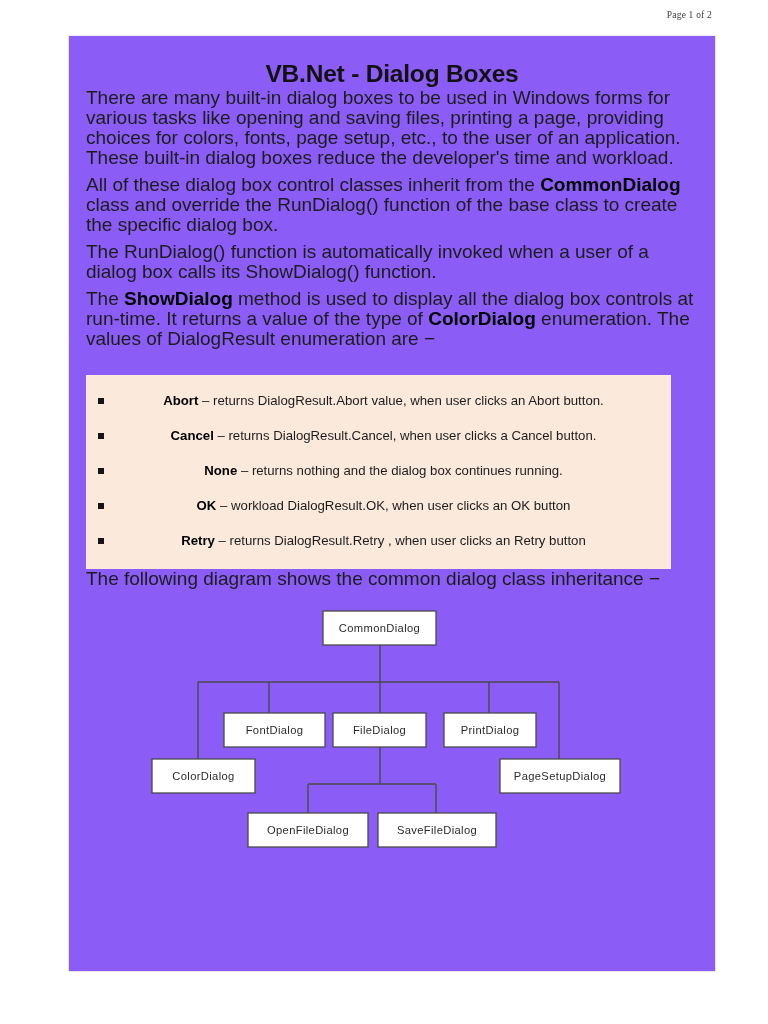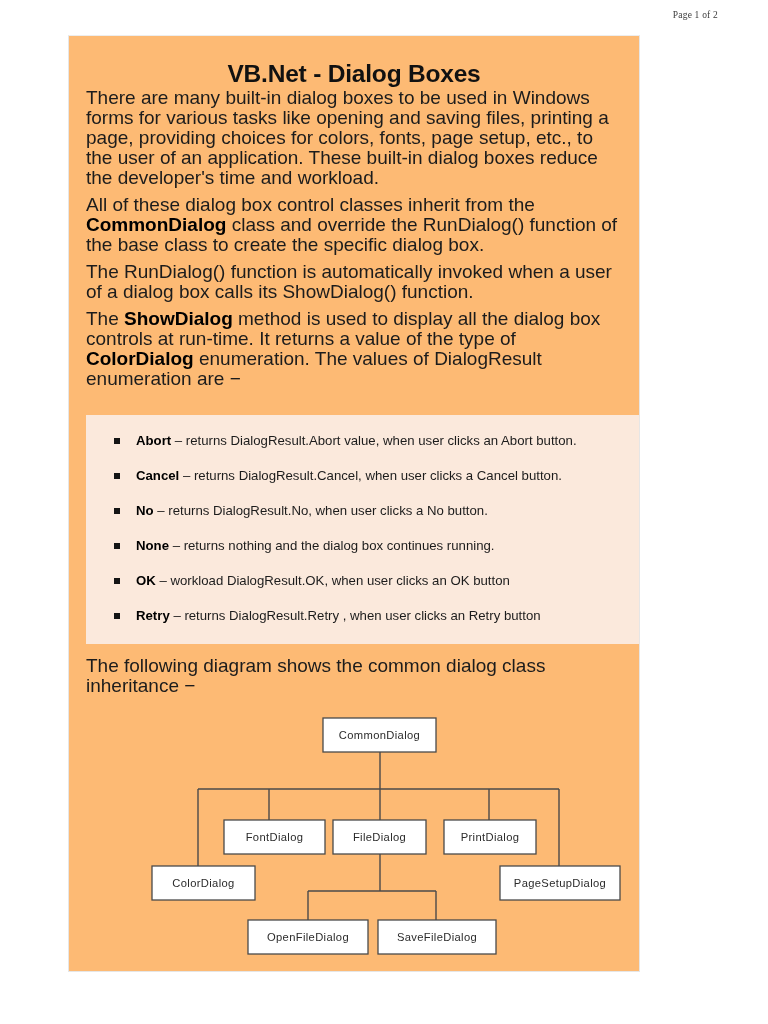--- a/index.html
+++ b/index.html
@@ -12,35 +12,35 @@
     height: 1024px;
     overflow: hidden;
     font-family: "Liberation Sans", sans-serif;
     color: #1a1a1a;
   }
 
   
   .page-number {
     position: absolute;
     top: 10px;
-    right: 50px;
+    right: 56px;
     font-family: "Liberation Serif", serif;
     font-size: 9.5px;
     color: #3a3a3a;
     letter-spacing: .2px;
   }
 
   
   .sheet {
     position: absolute;
     left: 68px;
     top: 35px;
-    width: 572px;
+    width: 648px;
     height: 937px;
-    background: #fdba74;
+    background: #8b5cf6;
     border: 1px solid #e6e6e6;
     border-top-color: #ededed;
     box-sizing: border-box;
     overflow: hidden;
   }
 
   .doc-title {
     margin: 0;
     padding-top: 24px;
     text-align: center;
@@ -62,25 +62,26 @@
     color: #1c1c1c;
   }
   p.para + p.para { margin-top: 7px; }
 
   .p-intro { margin-top: 30px; }
 
   b, strong { font-weight: bold; color: #000; }
 
   
   .callout {
-    margin: 26px 0 12px 0;
+    margin: 26px 0 0 0;
     background: #fbe9dc;
-    padding: 17px 24px 17px 20px;
+    padding: 17px 24px 17px 4px;
     width: 585px;
     box-sizing: border-box;
+    text-align: center;
   }
   ul.result-list {
     list-style: none;
     margin: 0;
     padding: 0;
   }
   ul.result-list li {
     position: relative;
     padding-left: 30px;
     font-size: 13.2px;
@@ -140,21 +141,20 @@
     </p>
 
     <p class="para">
       <span>The </span><b>ShowDialog</b><span> method is used to display all the dialog box controls at run-time. It returns a value of the type of </span><b>ColorDialog</b><span> enumeration. The values of DialogResult enumeration are −</span>
     </p>
 
     <div class="callout">
       <ul class="result-list">
           <li><span class="bullet-sq"></span><b>Abort</b><span> – </span><span>returns DialogResult.Abort value, when user clicks an Abort button.</span></li>
           <li><span class="bullet-sq"></span><b>Cancel</b><span> – </span><span>returns DialogResult.Cancel, when user clicks a Cancel button.</span></li>
-          <li><span class="bullet-sq"></span><b>No</b><span> – </span><span>returns DialogResult.No, when user clicks a No button.</span></li>
           <li><span class="bullet-sq"></span><b>None</b><span> – </span><span>returns nothing and the dialog box continues running.</span></li>
           <li><span class="bullet-sq"></span><b>OK</b><span> – </span><span>workload DialogResult.OK, when user clicks an OK button</span></li>
           <li><span class="bullet-sq"></span><b>Retry</b><span> – </span><span>returns DialogResult.Retry , when user clicks an Retry button</span></li>
         </ul>
     </div>
 
     <p class="para p-diagram-lead">
       <span>The following diagram shows the common dialog class inheritance −</span>
     </p>
 

